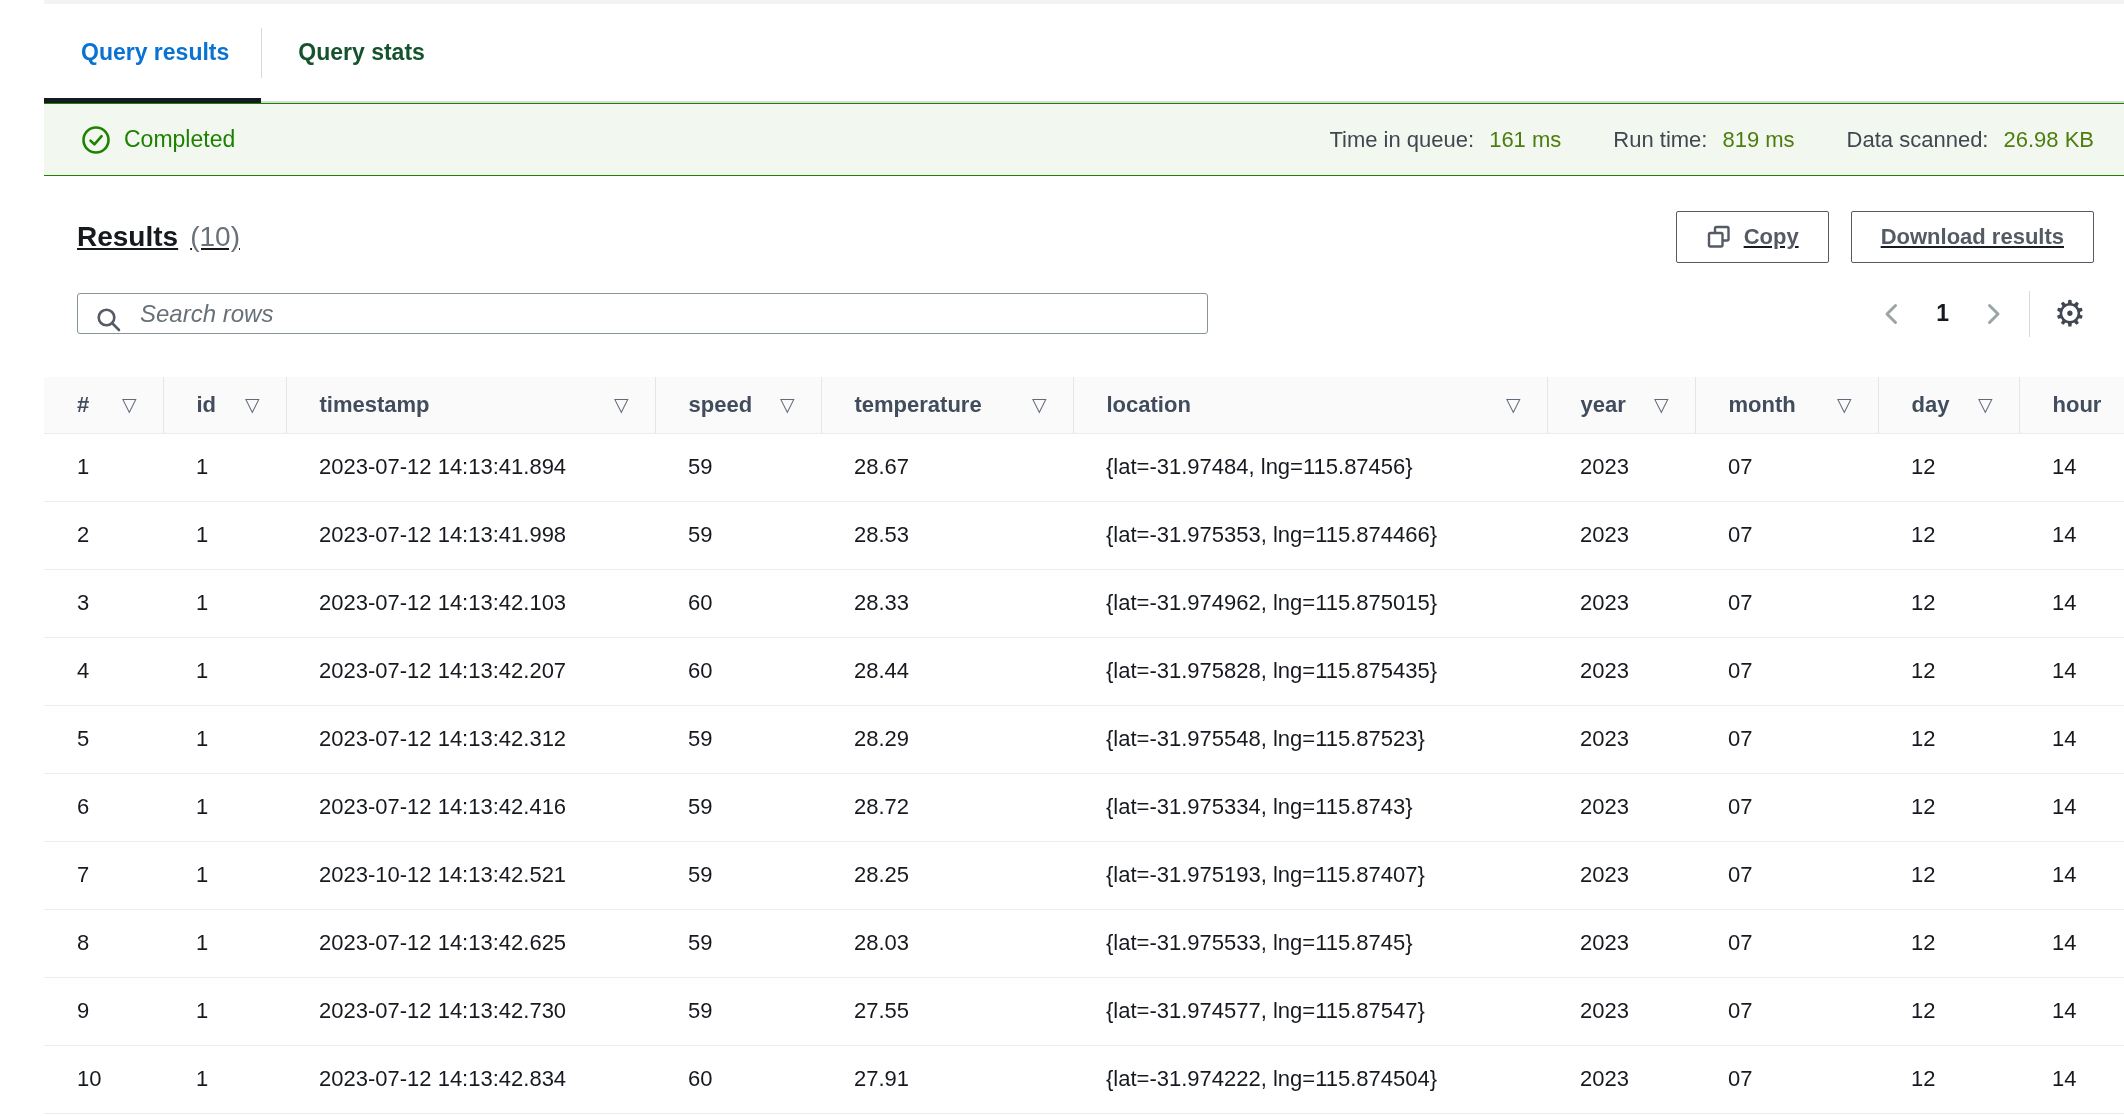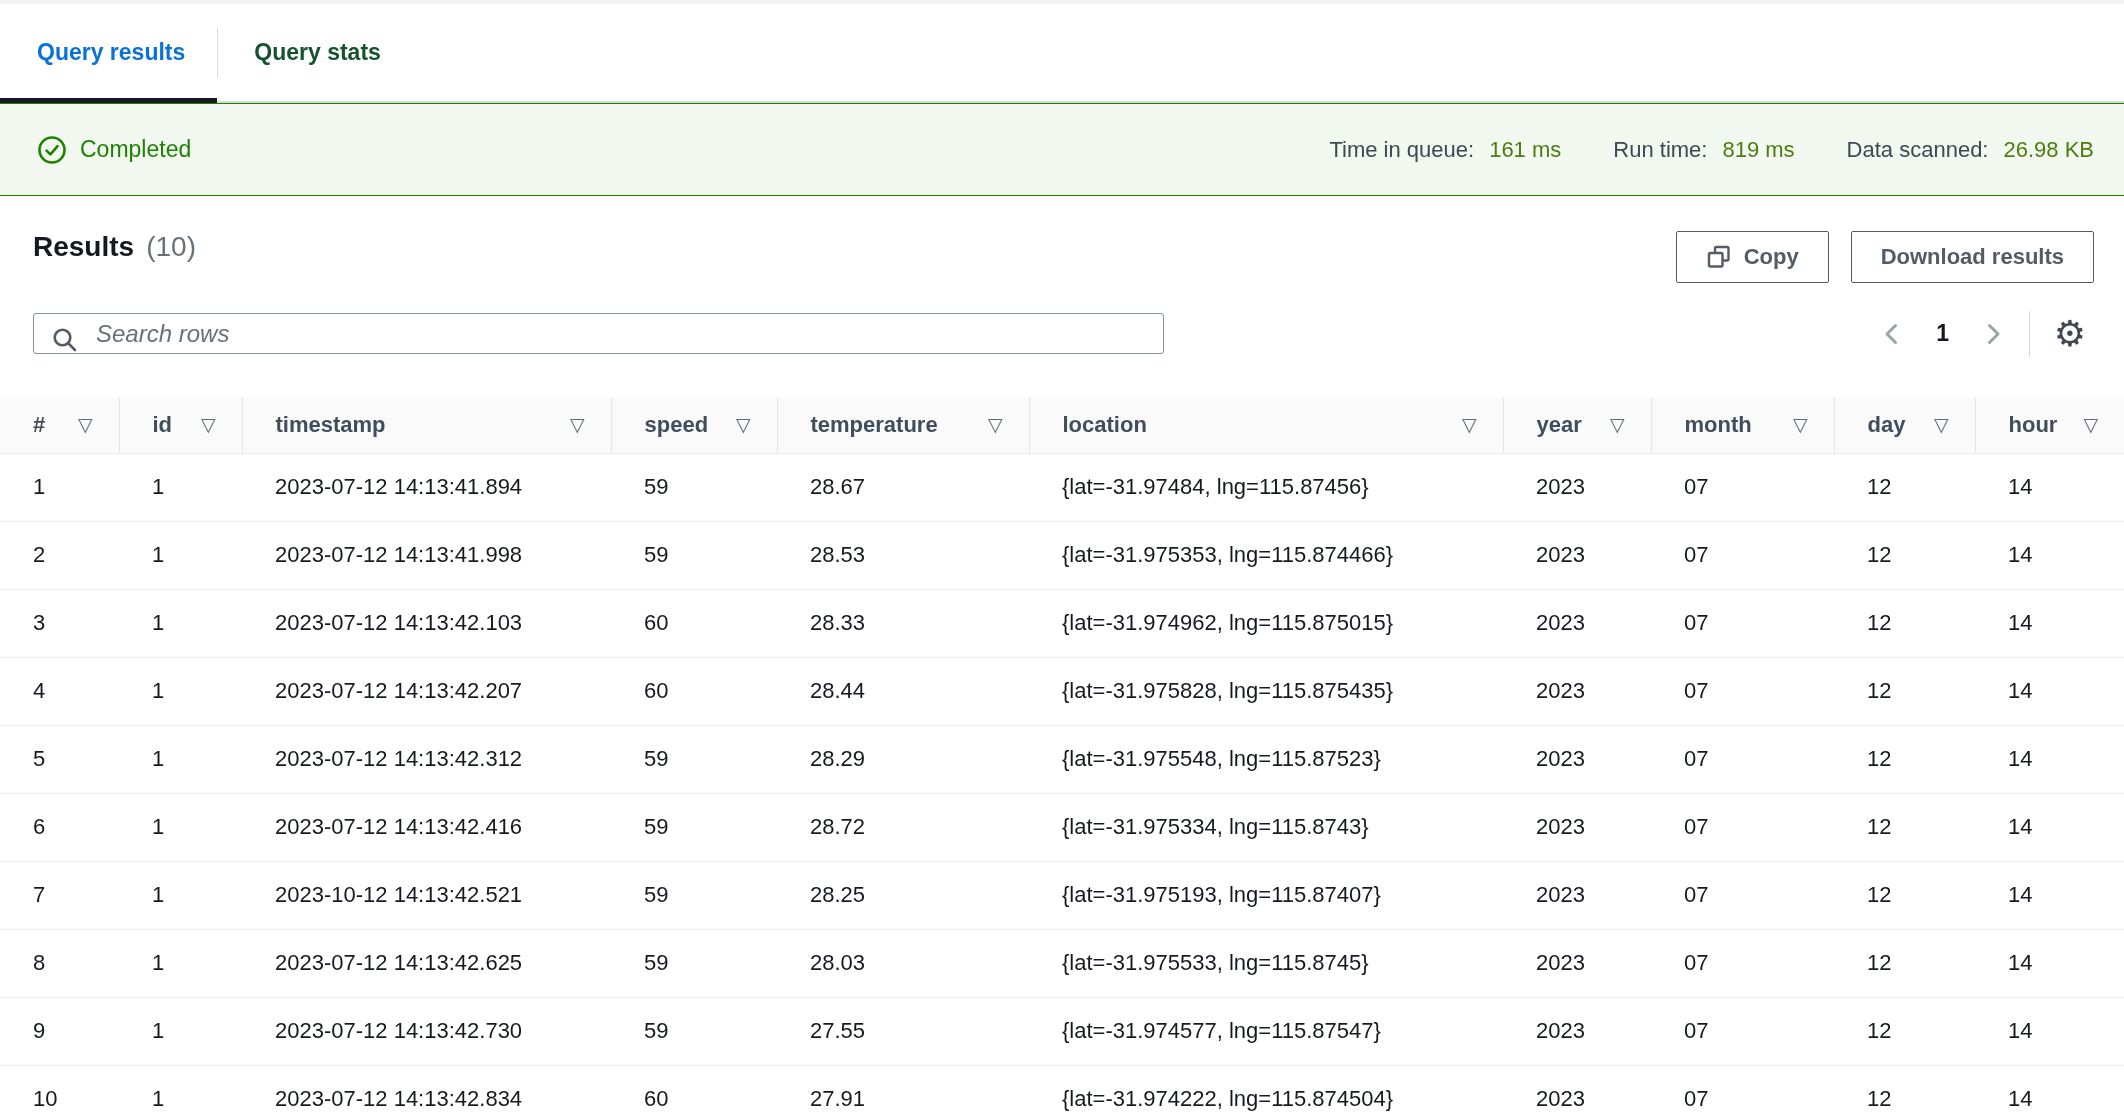--- a/index.html
+++ b/index.html
@@ -1,20 +1,20 @@
 <!DOCTYPE html>
 <html><head>
 <meta charset="utf-8">
 <style>
   * { margin:0; padding:0; box-sizing:border-box; }
   html,body { background:#ffffff; }
   body { font-family:"Liberation Sans", sans-serif; color:#16191f; }
   .page {
     position:relative; width:2124px; height:1116px;
-    background:#fff; overflow:hidden;
+    background:#fff; overflow:hidden;padding-left:44px;
   }
   .top-strip { height:4px; background:#f2f3f3; }
 
   
   .tabs-bar {
     position:relative; height:99px; display:flex; align-items:center;
     border-bottom:2px solid #d5dbdb; background:#fff;
   }
   .tab { position:relative; height:100%; display:flex; align-items:center;
     padding:0 36px; font-size:23px; font-weight:bold; cursor:pointer; }
@@ -22,35 +22,35 @@
   .tab.active { color:#0972d3; }
   .tab.active::after {
     content:""; position:absolute; left:0; right:0; bottom:-2px; height:5px;
     background:#16191f;
   }
   .tab.inactive { color:#14532d; }
   .tab-divider { width:1px; height:50px; background:#d5dbdb; }
 
   
   .status-banner {
-    height:93px; background:#f2f8f0;
+    height:73px; background:#f2f8f0;
     border-top:1px solid #1d8102; border-bottom:1px solid #1d8102;
     display:flex; align-items:center; padding:0 30px 0 37px;
   }
   .status-left { display:flex; align-items:center; gap:13px; }
   .status-text { color:#1d8102; font-size:23px; }
   .metrics { margin-left:auto; display:flex; align-items:center; gap:52px; }
   .metric { display:flex; align-items:flex-end; gap:15px; font-size:22px; }
   .metric .m-label { color:#414750; }
   .metric .m-value { color:#4d7c0f; }
 
   
   .results-row {
     margin-top:35px; height:52px; padding:0 30px 0 33px;
-    display:flex; 
+    display:flex; align-items:center;text-decoration:underline;
   }
   .results-title { font-size:28px; font-weight:bold; color:#16191f; }
   .results-count { font-size:28px; font-weight:normal; color:#687078; margin-left:12px; }
   .header-buttons { margin-left:auto; display:flex; gap:22px; }
   .btn {
     height:52px; display:flex; align-items:center; gap:12px;
     border:1px solid #545b64; border-radius:2px; background:#fff;
     color:#545b64; font-size:22px; font-weight:bold; padding:0 29px;
     cursor:pointer; font-family:"Liberation Sans", sans-serif;
   }

